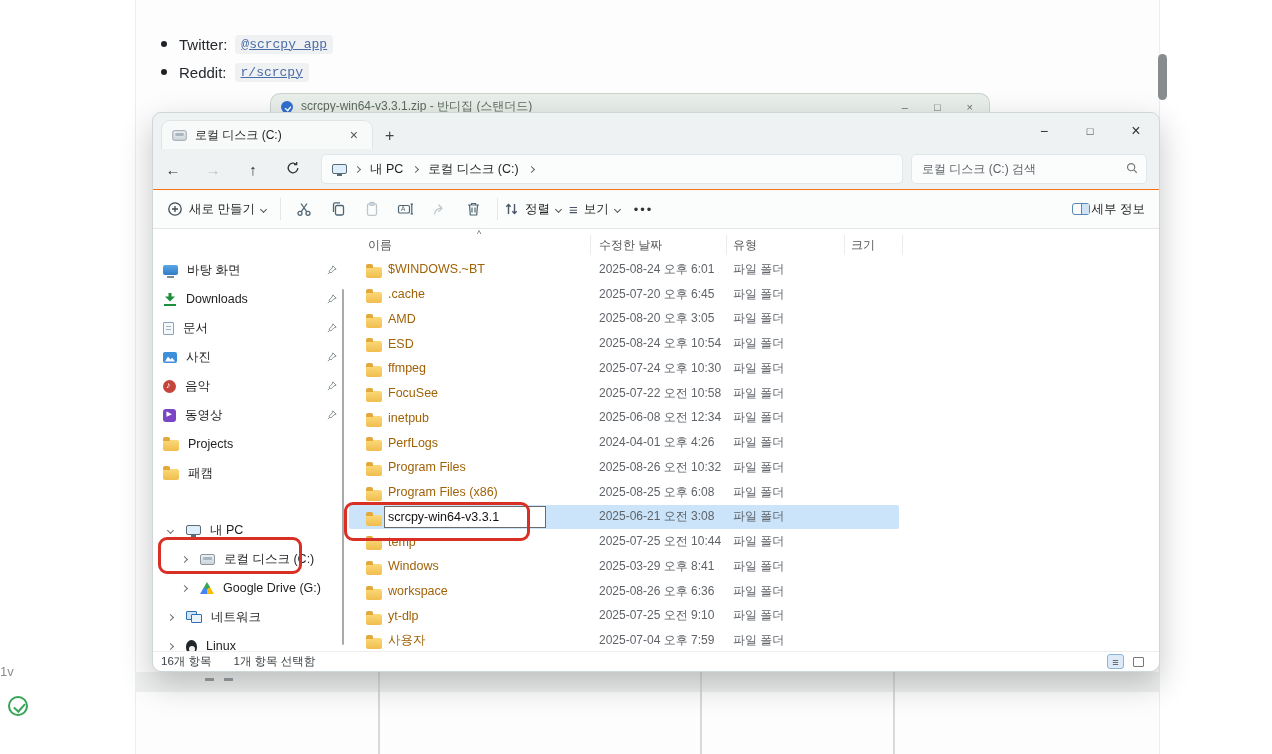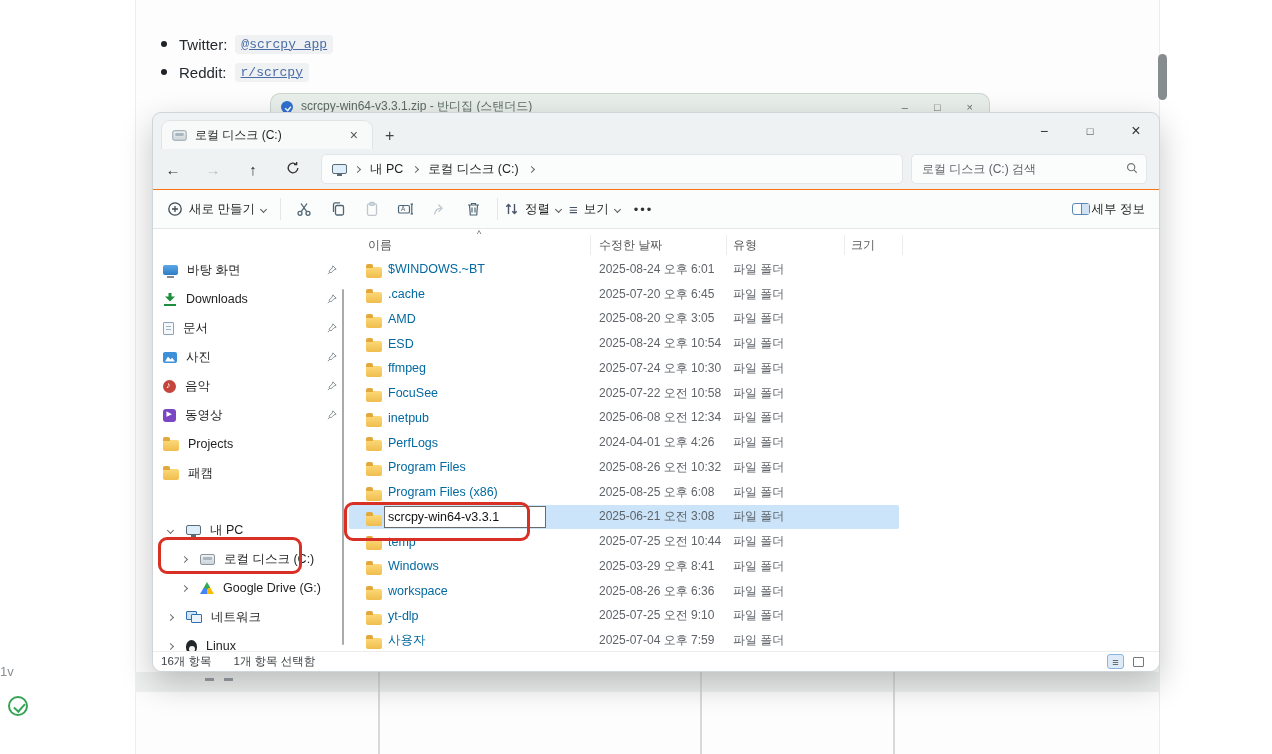--- a/index.html
+++ b/index.html
@@ -104,21 +104,21 @@
 
   
   .filearea{position:absolute;left:193px;top:0;width:815px;height:100%;}
   .list-header{position:absolute;left:0;top:4px;width:100%;height:24px;font-size:12px;color:#555;}
   .col-label{position:absolute;top:4px;white-space:nowrap;}
   .sort-caret{position:absolute;left:131px;top:-4px;font-size:9px;color:#666;}
   .col-sep{position:absolute;top:2px;width:1px;height:20px;background:#ececec;}
   .rows{position:absolute;left:0;top:28px;width:100%;}
   .frow{position:relative;height:24.75px;display:flex;align-items:center;}
   .frow .fold-icon{position:absolute;left:20px;top:7px;}
-  .fname{position:absolute;left:42px;font-size:12.5px;color:#0369a1;white-space:nowrap;}
+  .fname{position:absolute;left:42px;font-size:12.5px;color:#a16207;white-space:nowrap;}
   .fdate{position:absolute;left:253px;font-size:12px;color:#5f6368;white-space:nowrap;}
   .ftype{position:absolute;left:387px;font-size:12px;color:#5f6368;white-space:nowrap;}
   .fsize{position:absolute;left:505px;font-size:12px;color:#5f6368;}
   .frow.selected::before{content:"";position:absolute;left:3px;top:0;width:550px;height:100%;background:#cbe4f9;border-radius:2px;}
   .frow.selected .fold-icon,.frow.selected .fdate,.frow.selected .ftype{z-index:1;}
   .rename-input{position:absolute;left:38px;top:1px;width:162px;height:22px;border:1px solid #6b6b6b;background:#fff;font-size:12.5px;color:#111;padding:0 3px;outline:none;z-index:2;}
 
   
   .anno-rect{position:absolute;border:3px solid #d93025;border-radius:9px;z-index:6;}
   .anno-text{position:absolute;font-size:22px;font-weight:bold;color:#d93025;z-index:6;white-space:nowrap;}

